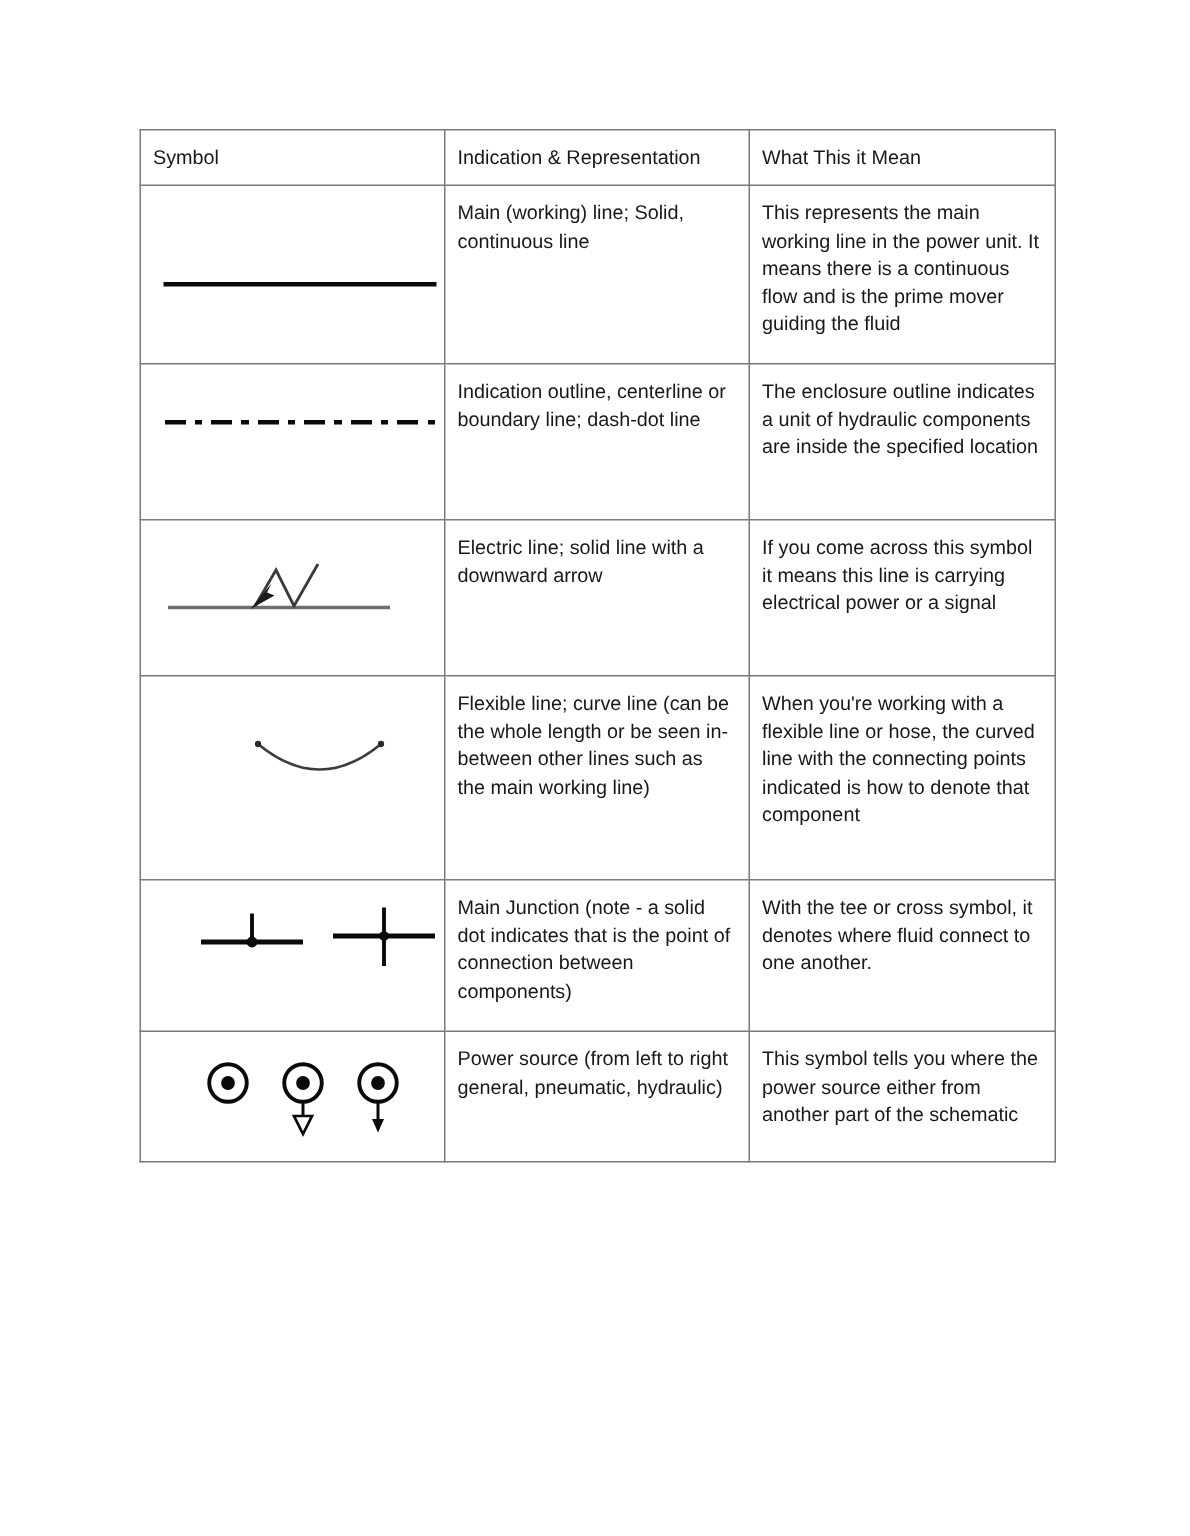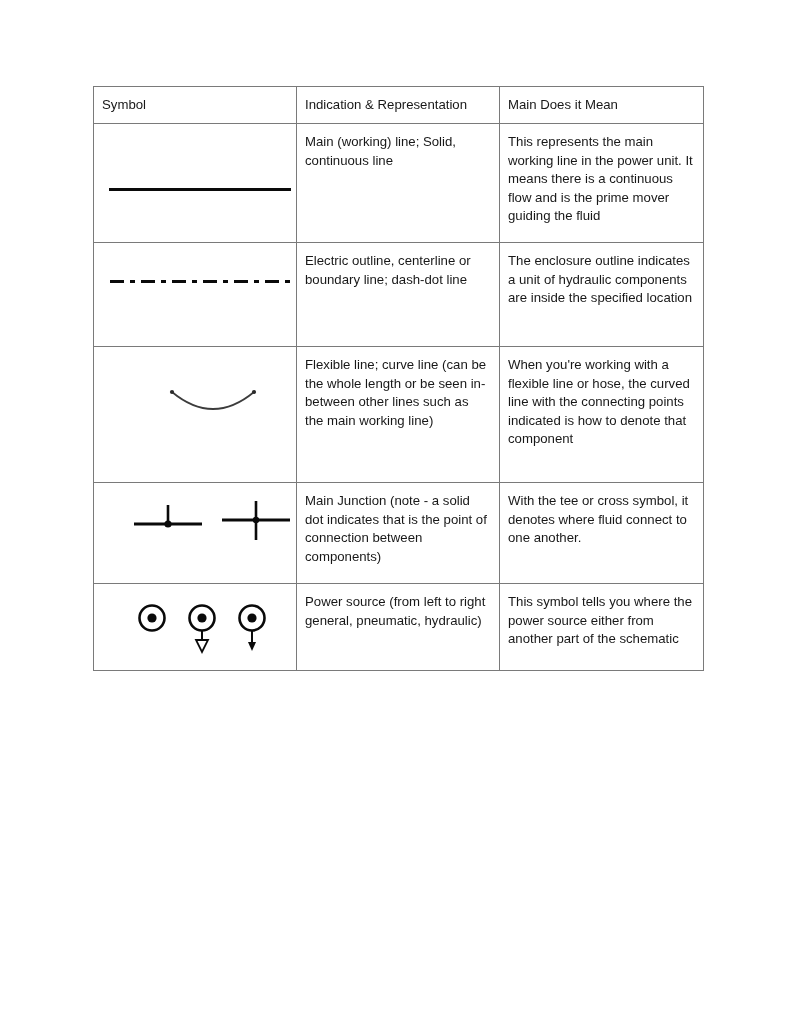--- a/index.html
+++ b/index.html
@@ -127,21 +127,21 @@
     <colgroup>
       <col class="c-symbol">
       <col class="c-indication">
       <col class="c-meaning">
     </colgroup>
 
     <thead>
       <tr>
         <th class="head-cell">Symbol</th>
         <th class="head-cell">Indication &amp; Representation</th>
-        <th class="head-cell">Main Does it Mean</th>
+        <th class="head-cell">What This it Mean</th>
       </tr>
     </thead>
 
     <tbody>
 
       <tr>
         <td class="symbol-cell">
           <div class="sym-wrap" style="height:100px;">
             <div class="line-solid"></div>
           </div>
@@ -151,24 +151,37 @@
       </tr>
 
 
 
       <tr>
         <td class="symbol-cell">
           <div class="sym-wrap" style="height:85px;">
             <div class="line-dashdot"></div>
           </div>
         </td>
-        <td>Electric outline, centerline or boundary line; dash-dot line</td>
+        <td>Indication outline, centerline or boundary line; dash-dot line</td>
         <td>The enclosure outline indicates a unit of hydraulic components are inside the specified location</td>
       </tr>
 
+      <tr>
+        <td class="symbol-cell">
+          <div class="sym-wrap" style="height:85px;">
+            <svg class="sym-svg" style="left:6px; top:8px;" width="190" height="50" viewBox="0 0 190 50">
+              <line x1="4" y1="41" x2="152" y2="41" stroke="#6e6e6e" stroke-width="2.2"></line>
+              <polyline points="62,40 76,16 88,40 104,12" fill="none" stroke="#3a3a3a" stroke-width="1.9" stroke-linejoin="miter"></polyline>
+              <polygon points="59,42 73,25 70,31 75,33" fill="#1a1a1a"></polygon>
+            </svg>
+          </div>
+        </td>
+        <td>Electric line; solid line with a downward arrow</td>
+        <td>If you come across this symbol it means this line is carrying electrical power or a signal</td>
+      </tr>
 
       <tr>
         <td class="symbol-cell">
           <div class="sym-wrap" style="height:117px;">
             <svg class="sym-svg" style="left:60px; top:22px;" width="110" height="50" viewBox="0 0 110 50">
               <path d="M10,14 Q51,48 92,14" fill="none" stroke="#3c3c3c" stroke-width="1.7"></path>
               <circle cx="10" cy="14" r="2.1" fill="#2a2a2a"></circle>
               <circle cx="92" cy="14" r="2.1" fill="#2a2a2a"></circle>
             </svg>
           </div>

